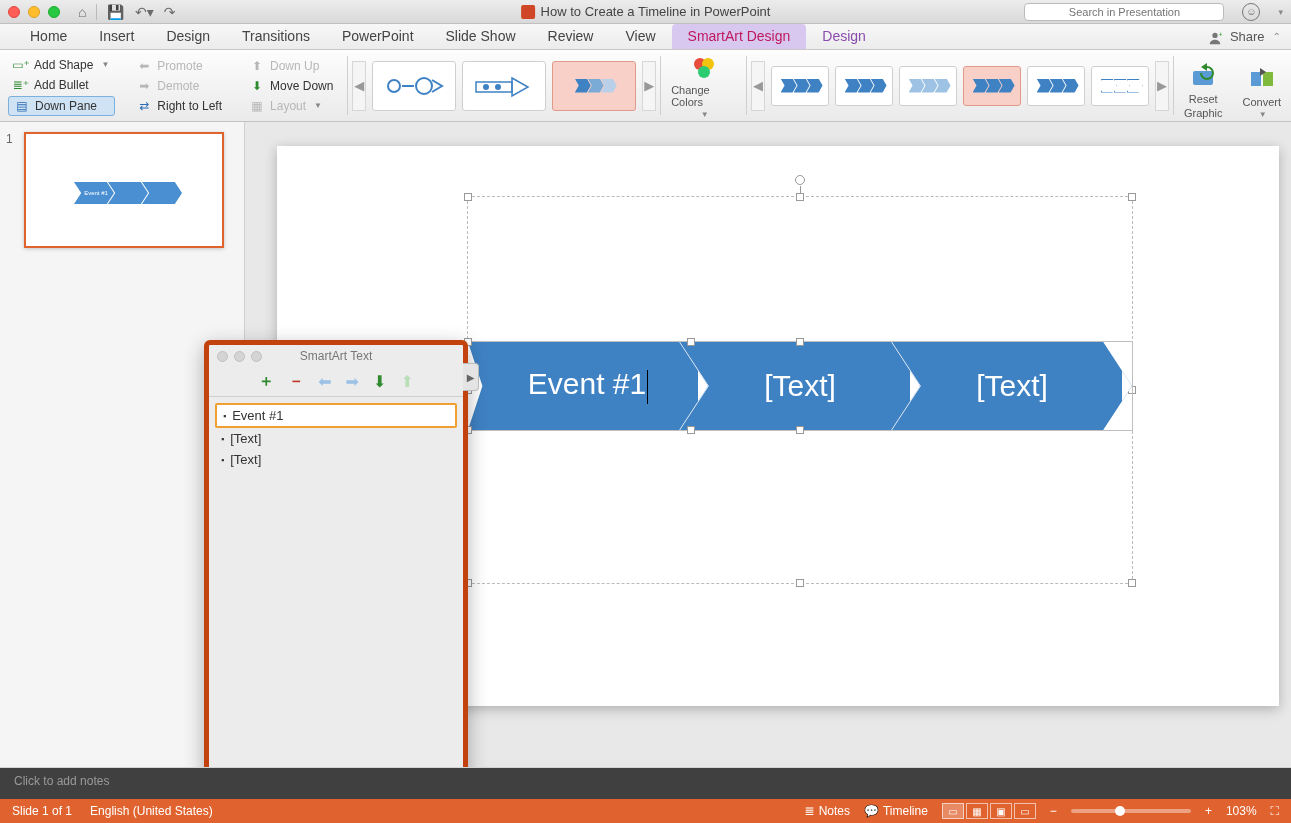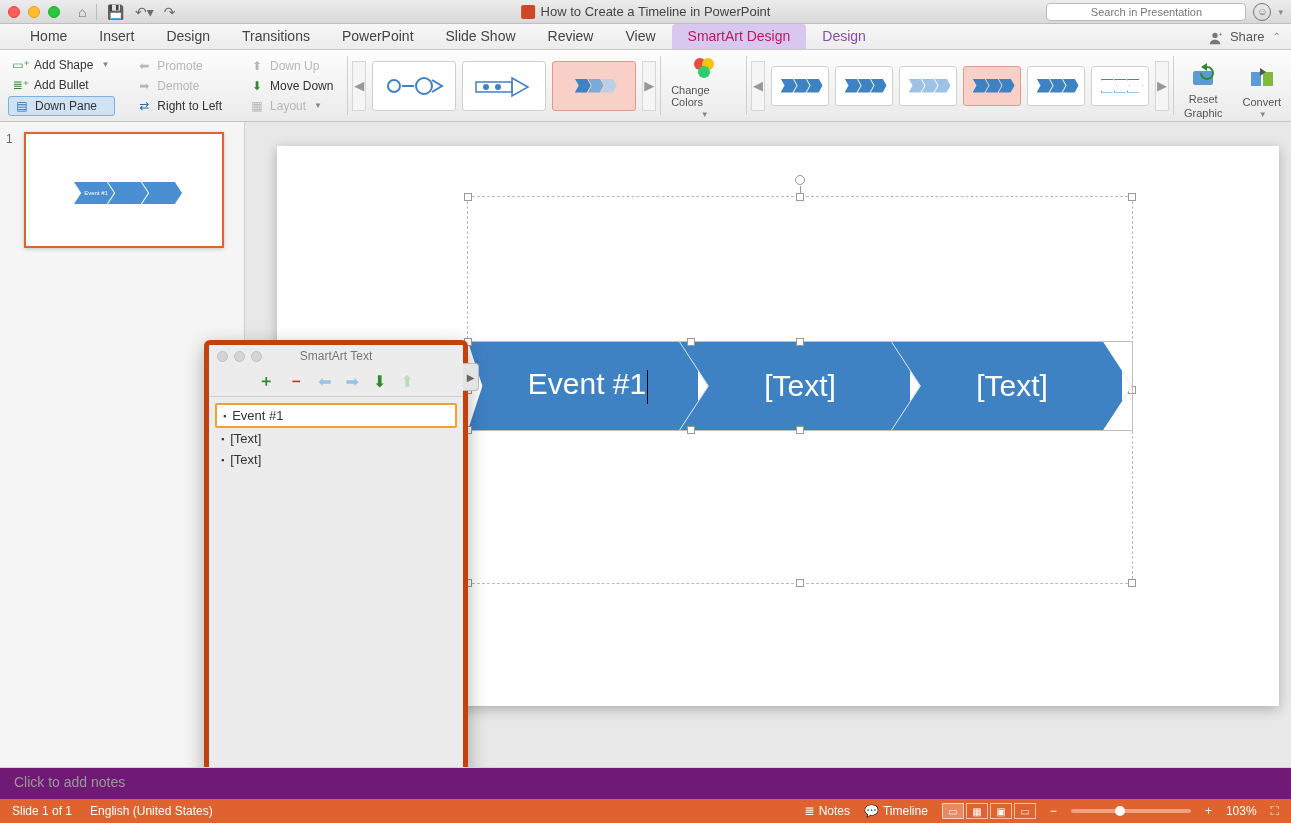--- a/index.html
+++ b/index.html
@@ -10,21 +10,21 @@
 .traffic { display: flex; gap: 8px; }
 .tl-btn { width: 12px; height: 12px; border-radius: 50%; }
 .tl-close { background: #ff5f57; border:1px solid #e0443e;}
 .tl-min { background: #ffbd2e; border:1px solid #dea123;}
 .tl-max { background: #28c940; border:1px solid #1aab29;}
 .title-center { position: absolute; left: 50%; transform: translateX(-50%); display: flex; align-items: center; gap: 6px; font-size: 13px; color: #444; }
 .title-center .picon { width:14px;height:14px;background:#d04727;border-radius:2px;position:relative;}
 .qat { display:flex; gap:10px; margin-left:18px; align-items:center;}
 .qat span { color:#6b6b6b; font-size:14px;}
 .sep { width:1px;height:16px;background:#bbb;}
-.titlebar-right { margin-left:auto; display:flex; align-items:center; gap:7px;}
+.titlebar-right { margin-left:auto; display:flex; align-items:center; gap:18px;}
 .search-box { width:200px; height:18px; border:1px solid #bbb; border-radius:4px; background:#fff; font-size:11px; padding:0 8px; color:#aaa; text-align:center;}
 .user-icon { width:18px;height:18px;border:1.5px solid #777;border-radius:50%;display:flex;align-items:center;justify-content:center;font-size:10px;color:#777;}
 
 
 .ribbon-tabs { height: 26px; background: linear-gradient(#f7f7f7,#ececec); display:flex; align-items:stretch; padding-left:14px; border-bottom:1px solid #c8c8c8; font-size:14px;}
 .ribbon-tabs .tab { padding:4px 16px 0; color:#444; cursor:default;}
 .ribbon-tabs .tab.context { color:#8a4baf; }
 .ribbon-tabs .tab.active { background:#d8c8ef; border-radius:4px 4px 0 0; color:#be185d;}
 .ribbon-tabs .spacer { flex:1;}
 .share-area { display:flex; align-items:center; gap:8px; padding-right:10px; color:#555; font-size:13px;}
@@ -86,21 +86,21 @@
 .tp-traffic span{width:11px;height:11px;border-radius:50%;background:#d4d4d4;border:1px solid #c0c0c0;}
 .tp-toolbar{height:30px;border-bottom:1px solid #cfcfcf;display:flex;align-items:center;justify-content:center;gap:14px;}
 .tp-toolbar span{font-size:16px;}
 .tp-list{padding:6px;}
 .tp-item{padding:3px 6px;font-size:13px;display:flex;align-items:center;gap:6px;}
 .tp-item.sel{background:#fff;border:2px solid #f0a030;border-radius:2px;}
 .tp-bullet{font-size:9px;}
 .expand-tab{position:absolute;right:-16px;top:18px;width:16px;height:28px;background:#e4e4e4;border:1px solid #bbb;border-left:none;border-radius:0 4px 4px 0;display:flex;align-items:center;justify-content:center;font-size:10px;color:#666;}
 
 
-.notes { height:32px; background:#701a75; border-top:1px solid #d4d4d4; padding:6px 14px; color:#9a9a9a; font-size:14px;}
+.notes { height:32px; background:#404040; border-top:1px solid #d4d4d4; padding:6px 14px; color:#9a9a9a; font-size:12px;}
 
 
 .status { height:24px; background:#e0632f; color:#fff; display:flex; align-items:center; font-size:12px; padding:0 12px; gap:18px;}
 .status .right { margin-left:auto; display:flex; align-items:center; gap:14px;}
 .status-btn{display:flex;align-items:center;gap:4px;}
 .view-btns{display:flex;gap:2px;}
 .view-btns span{width:22px;height:16px;border:1px solid rgba(255,255,255,0.6);display:flex;align-items:center;justify-content:center;font-size:10px;}
 .view-btns span.act{background:rgba(255,255,255,0.25);}
 .zoom-slider{width:120px;height:4px;background:rgba(255,255,255,0.4);position:relative;border-radius:2px;}
 .zoom-slider .knob{width:10px;height:10px;background:#fff;border-radius:50%;position:absolute;top:-3px;left:44px;}

